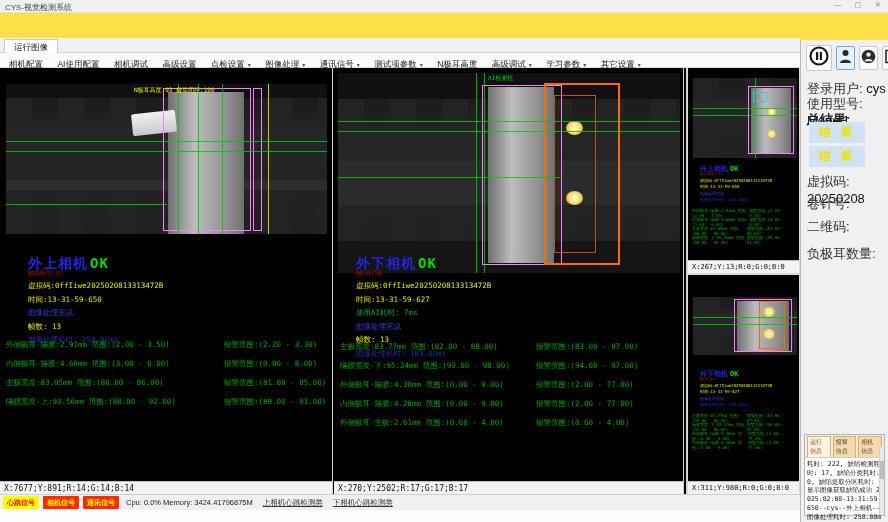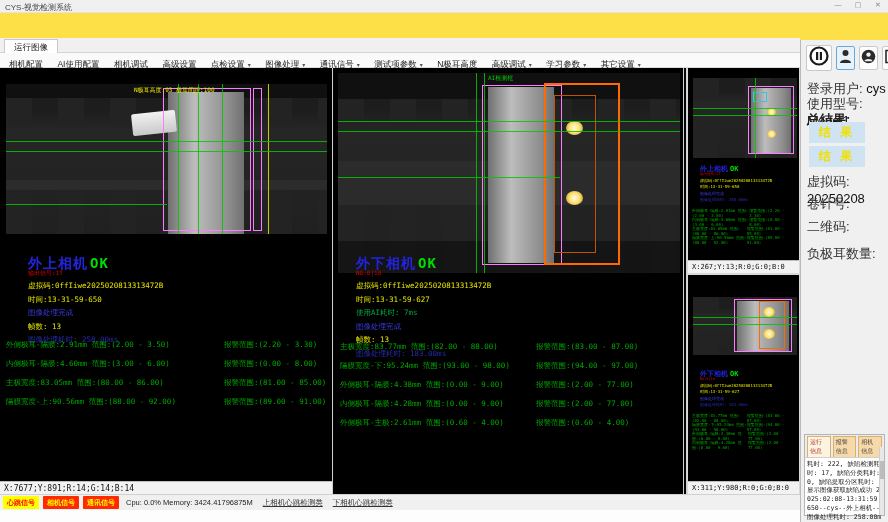--- a/index.html
+++ b/index.html
@@ -249,20 +249,21 @@
           </div>
         <div class="row">
             <span class="m">内侧极耳-隔膜:4.28mm 范围:(0.00 - 9.00)</span>
             <span class="a">报警范围:(2.00 - 77.00)</span>
           </div>
         <div class="row">
             <span class="m">外侧极耳-主极:2.61mm 范围:(0.60 - 4.00)</span>
             <span class="a">报警范围:(0.60 - 4.00)</span>
           </div>
       </div>
+      <div class="cam-status">X:270;Y:2502;R:17;G:17;B:17</div>
     </div>
 
     <div class="smallcol">
 
       <div class="cam-panel small s1">
         <div class="cam-view">
           <div class="mach"></div>
           <div class="roller" style="left:58px;top:10px;width:40px;height:66px;"></div>
           <div class="rect-m" style="left:55px;top:8px;width:46px;height:68px;"></div>
           <div class="rect-c" style="left:60px;top:14px;width:14px;height:10px;"></div>

